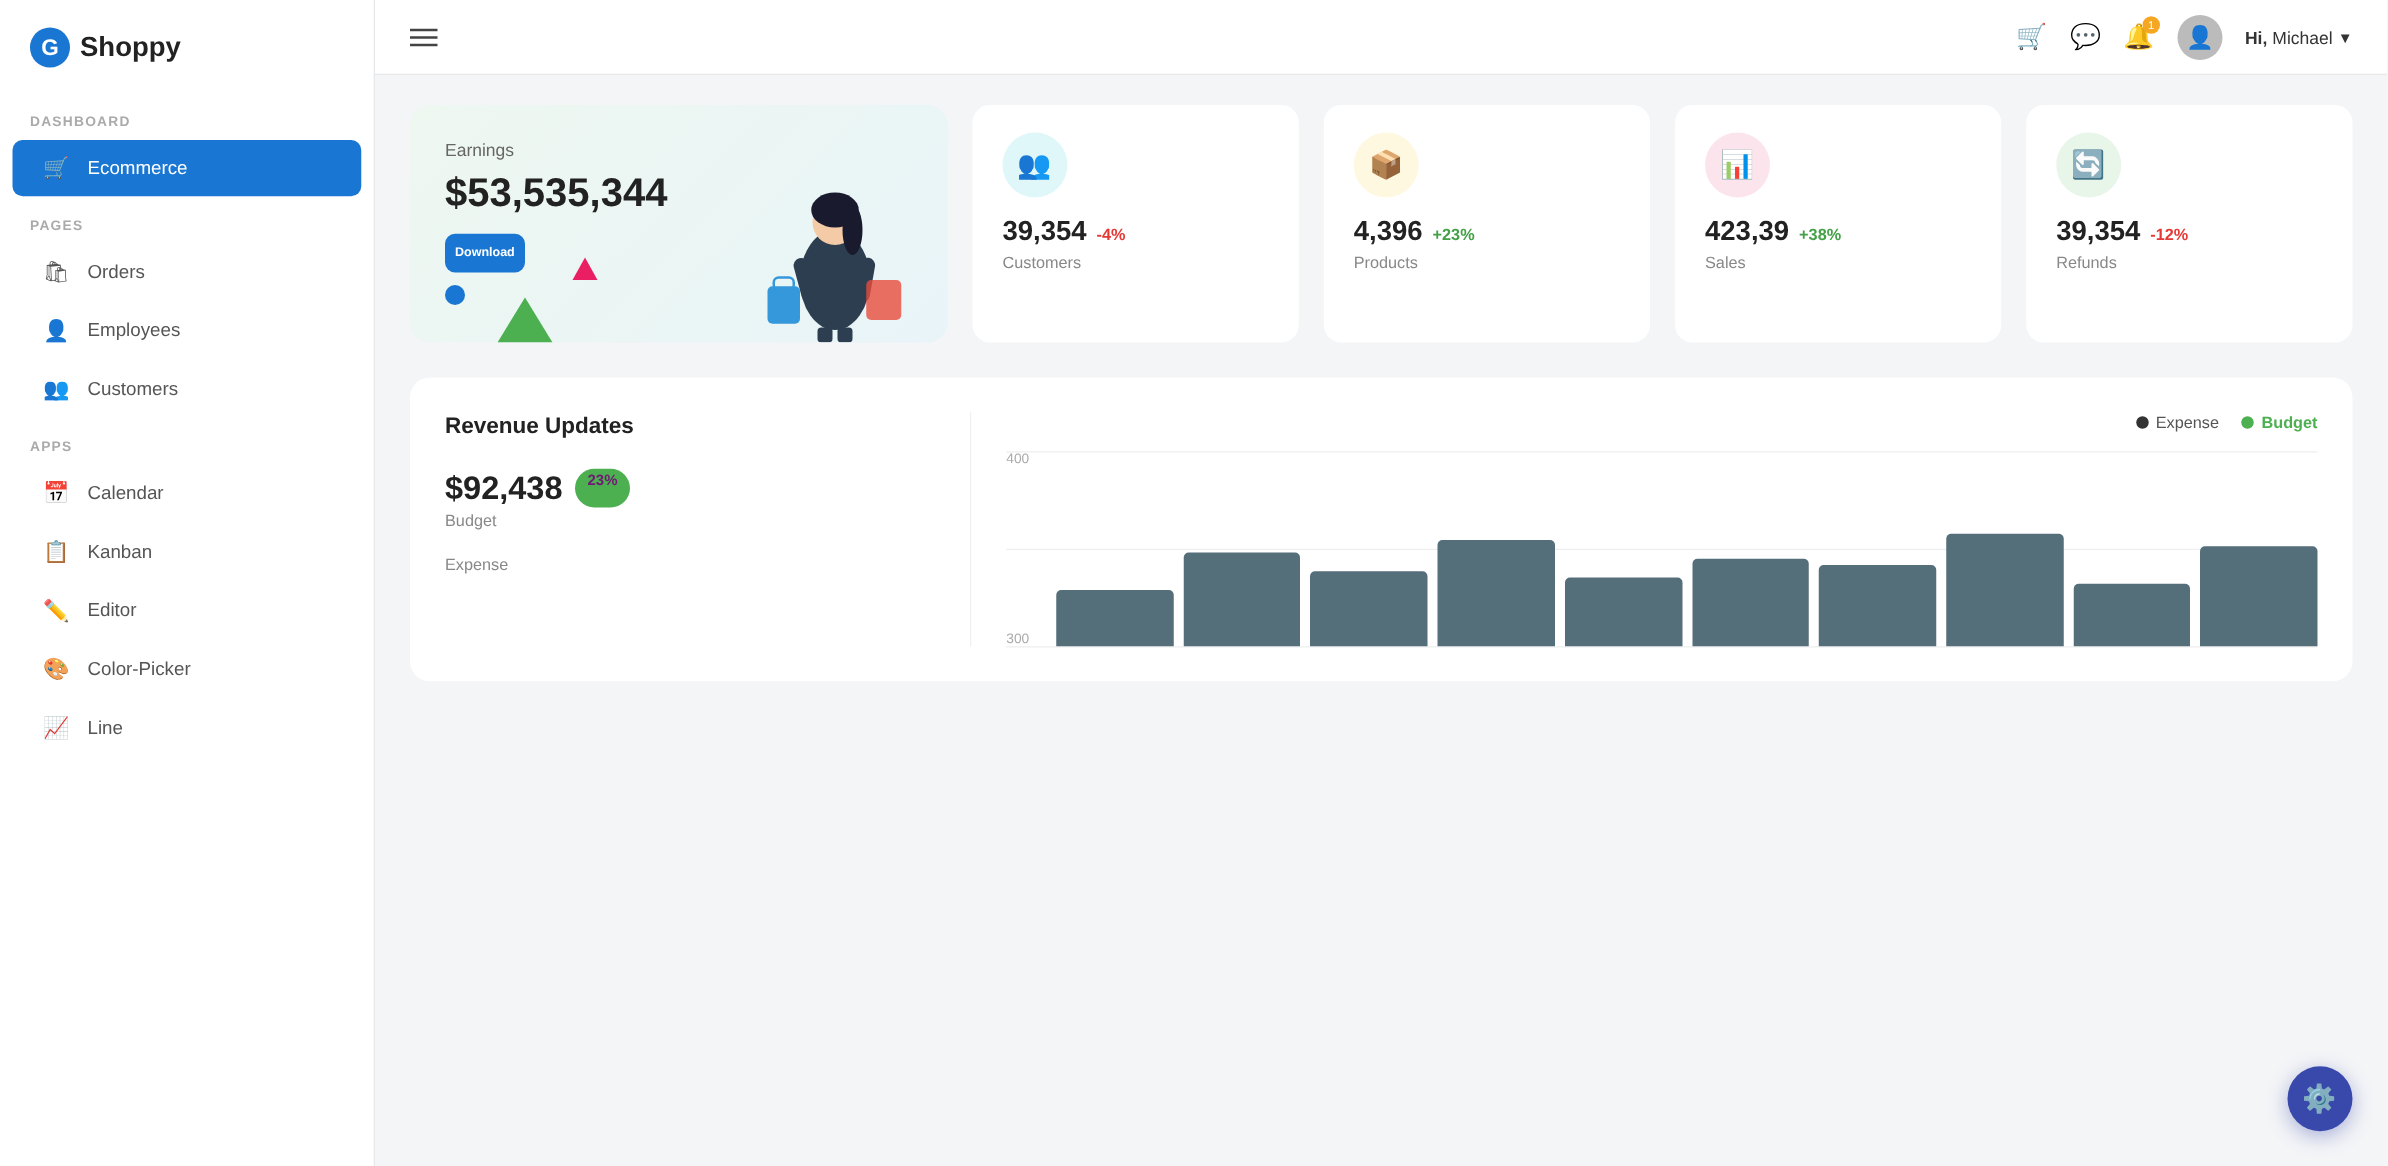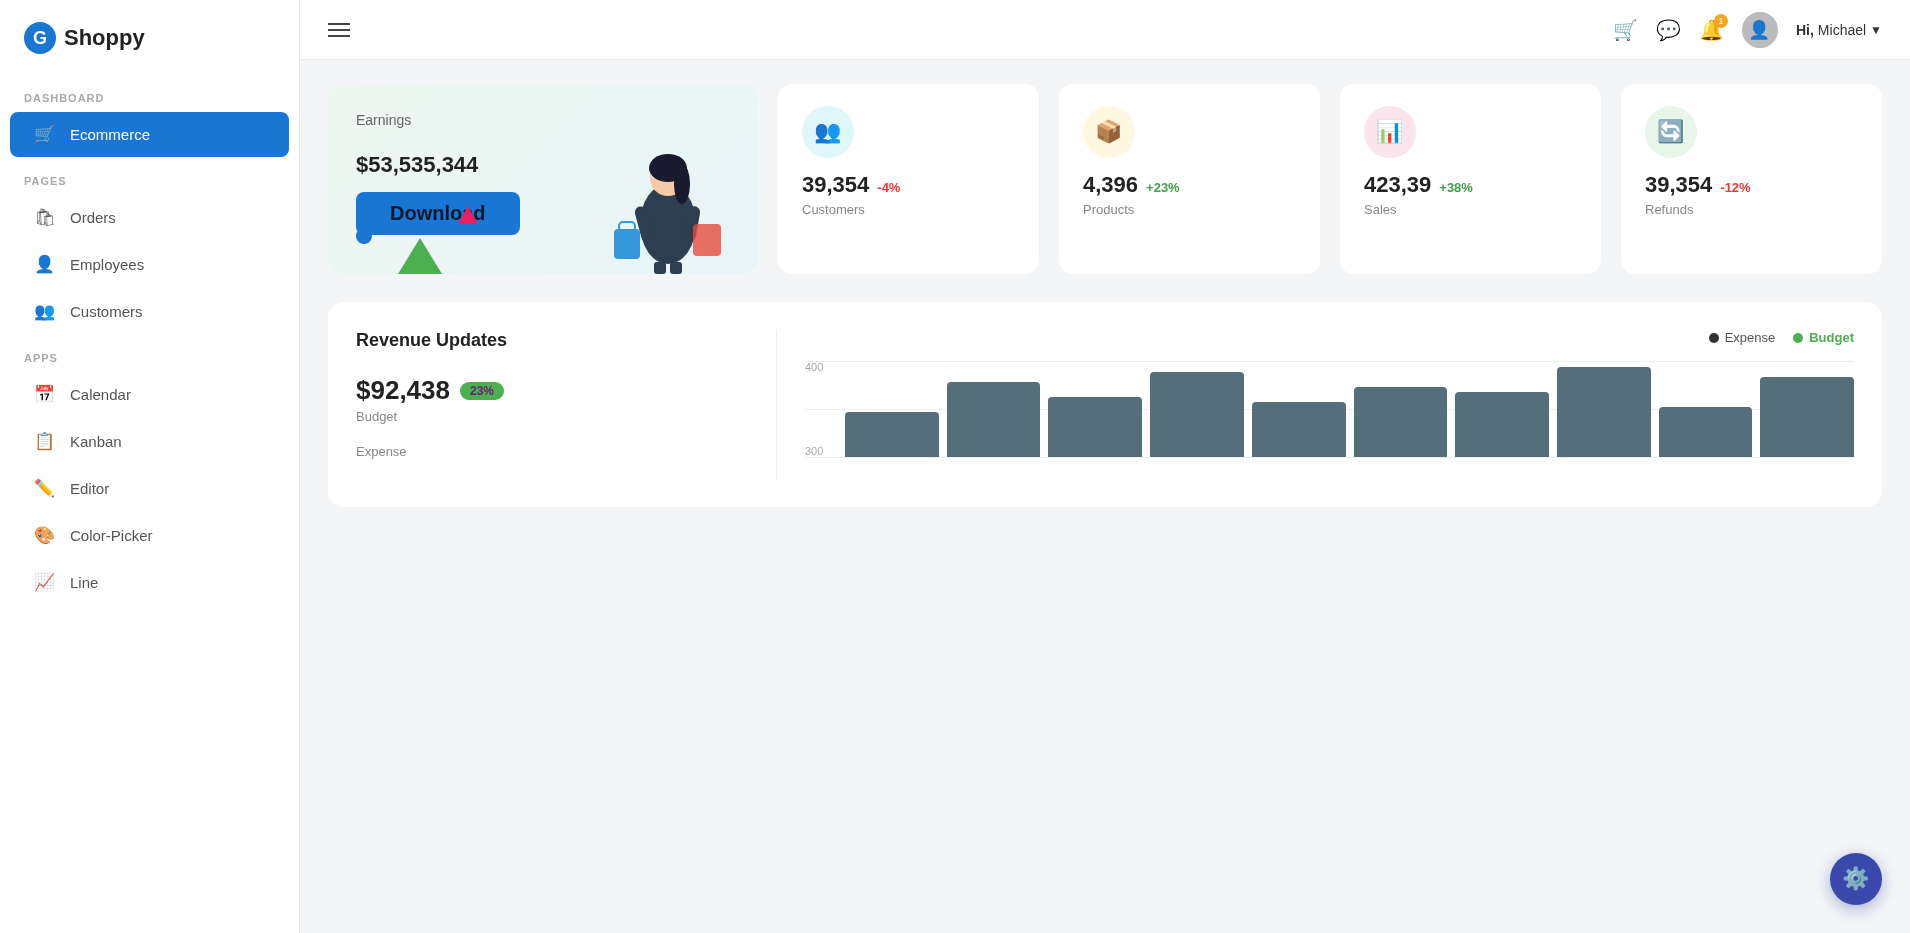--- a/index.html
+++ b/index.html
@@ -172,33 +172,32 @@
       overflow: hidden;
       display: flex;
       flex-direction: column;
     }
     .earnings-label {
       font-size: 14px;
       color: #666;
       margin-bottom: 8px;
     }
     .earnings-value {
-      font-size: 22px;
+      font-size: 32px;
       font-weight: 700;
       color: #222;
       margin-bottom: 14px;
-      margin-top: 16px;
     }
     .download-btn {
       background: #1976d2;
-      color: #0f172a;
+      color: #ffffff;
       border: none;
       border-radius: 8px;
-      padding: 10px 34px;
-      font-size: 20px;
+      padding: 10px 8px;
+      font-size: 10px;
       font-weight: 600;
       cursor: pointer;
       width: fit-content;
     }
     .earnings-illustration {
       position: absolute;
       right: 0;
       bottom: 0;
       width: 180px;
       height: 140px;
@@ -276,21 +275,20 @@
       margin-bottom: 24px;
     }
     .revenue-item {
       margin-bottom: 20px;
     }
     .revenue-item-value {
       font-size: 26px;
       font-weight: 700;
       color: #222;
       display: flex;
-      align-items: center;
       gap: 10px;
     }
     .revenue-badge {
       background: #4caf50;
       color: #701a75;
       border-radius: 20px;
       padding: 2px 10px;
       font-size: 12px;
       font-weight: 600;
     }
@@ -317,21 +315,21 @@
     }
     .legend-dot {
       width: 10px;
       height: 10px;
       border-radius: 50%;
     }
 
     
     .bar-chart-area {
       position: relative;
-      height: 96px;
+      height: 156px;
     }
     .chart-grid-line {
       position: absolute;
       left: 0;
       right: 0;
       border-top: 1px solid #eee;
       font-size: 11px;
       color: #aaa;
     }
     .bar-chart {

